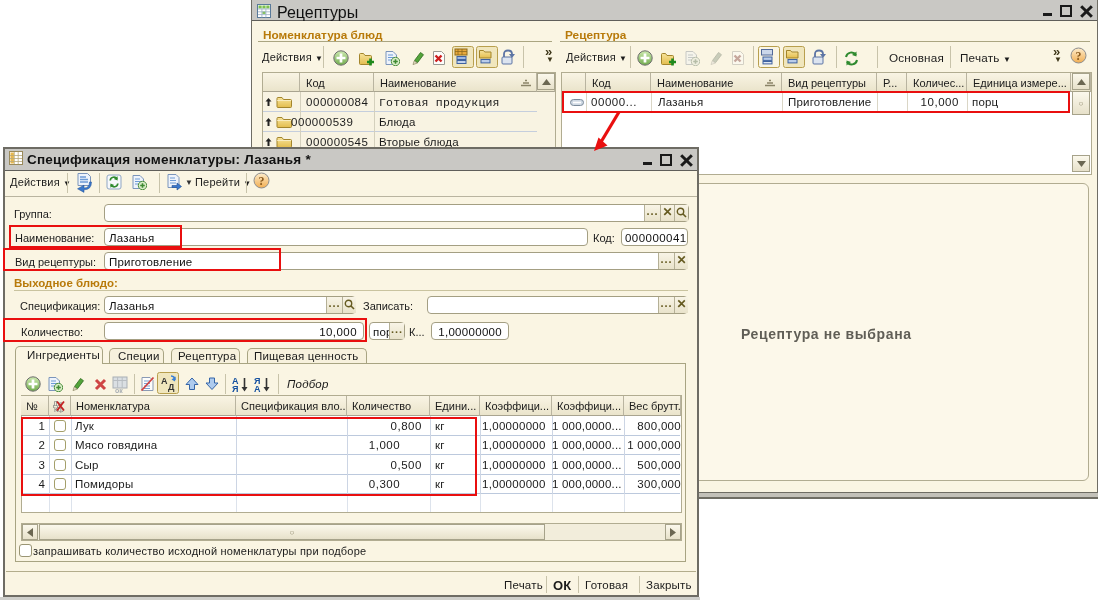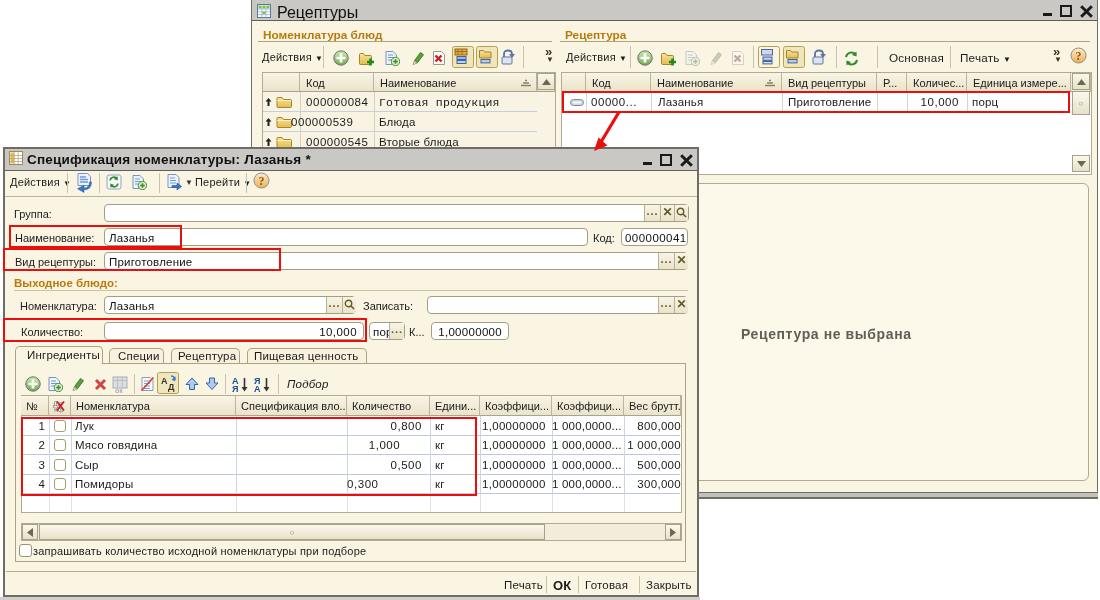--- a/index.html
+++ b/index.html
@@ -323,21 +323,21 @@
       <div style="position:absolute;left:3px;right:3px;top:2.5px;text-align:left;font-size:11.5px;letter-spacing:0.45px;">000000041</div>
     </div>
 <div class="lbl" style="left:10px;top:107px;">Вид рецептуры:</div>
 <div class="fld" style="left:99px;top:103px;width:584px;height:18px;">
       <div style="position:absolute;left:4px;right:4px;top:2.5px;text-align:left;font-size:11.5px;letter-spacing:0.2px;">Приготовление</div>
     </div>
 <div class="seg" style="left:653px;top:104px;width:16px;height:16px;font-size:11px;font-weight:bold;"><span style="letter-spacing:1px;">...</span></div>
     <div class="seg" style="left:669px;top:104px;width:14px;height:16px;font-size:11px;font-weight:bold;"><span style="font-size:12px;">✕</span></div>
 <div class="ochre" style="left:9px;top:128px;font-size:11.5px;">Выходное блюдо:</div>
 <div class="abs" style="left:9px;top:141px;width:674px;height:1px;background:#c9c39f;"></div>
-<div class="lbl" style="left:15px;top:151px;">Номенклатура:</div>
+<div class="lbl" style="left:15px;top:151px;">Спецификация:</div>
 <div class="fld" style="left:99px;top:147px;width:252px;height:18px;">
       <div style="position:absolute;left:4px;right:4px;top:2.5px;text-align:left;font-size:11.5px;letter-spacing:0.2px;">Лазанья</div>
     </div>
 <div class="seg" style="left:321px;top:148px;width:16px;height:16px;font-size:11px;font-weight:bold;"><span style="letter-spacing:1px;">...</span></div>
     <div class="seg" style="left:337px;top:148px;width:14px;height:16px;font-size:11px;font-weight:bold;"><svg width="11" height="11" viewBox="0 0 11 11" style="margin-top:2px">
         <circle cx="4.5" cy="4.5" r="3.2" fill="none" stroke="#655a20" stroke-width="1.4"></circle>
         <path d="M7 7l3 3" stroke="#655a20" stroke-width="1.6"></path>
       </svg></div>
 <div class="lbl" style="left:358px;top:151px;">Записать:</div>
 <div class="fld" style="left:422px;top:147px;width:261px;height:18px;"></div>
@@ -492,21 +492,21 @@
 <div class="abs" style="left:66px;top:325.5px;width:1px;height:19.5px;background:#ccd5e4;z-index:6;"></div>
 <div class="abs" style="left:231px;top:325.5px;width:1px;height:19.5px;background:#ccd5e4;z-index:6;"></div>
 <div class="abs" style="left:342px;top:325.5px;width:1px;height:19.5px;background:#ccd5e4;z-index:6;"></div>
 <div class="abs" style="left:425px;top:325.5px;width:1px;height:19.5px;background:#ccd5e4;z-index:6;"></div>
 <div class="abs" style="left:475px;top:325.5px;width:1px;height:19.5px;background:#ccd5e4;z-index:6;"></div>
 <div class="abs" style="left:547px;top:325.5px;width:1px;height:19.5px;background:#ccd5e4;z-index:6;"></div>
 <div class="abs" style="left:619px;top:325.5px;width:1px;height:19.5px;background:#ccd5e4;z-index:6;"></div>
 <div class="ctext" style="left:16px;top:329.0px;width:24px;text-align:right;z-index:7;">4</div>
 <div class="abs" style="left:49px;top:329.0px;width:12px;height:12px;background:#fff;border:1px solid #a49f6a;border-radius:3px;z-index:7;"></div>
 <div class="ctext" style="left:70px;top:329.0px;z-index:7;">Помидоры</div>
-<div class="ctext num" style="left:342px;top:329.0px;width:75px;text-align:left;z-index:7;">0,300</div>
+<div class="ctext num" style="left:342px;top:329.0px;width:75px;text-align:center;z-index:7;">0,300</div>
 <div class="ctext" style="left:430px;top:329.0px;z-index:7;">кг</div>
 <div class="ctext" style="left:477px;top:329.0px;width:62px;text-align:right;z-index:7;letter-spacing:0.3px;">1,00000000</div>
 <div class="ctext" style="left:547px;top:329.0px;width:62px;text-align:right;z-index:7;">1 000,0000...</div>
 <div class="ctext" style="left:621px;top:329.0px;width:55px;text-align:right;z-index:7;letter-spacing:0.3px;">300,000</div>
 <div class="abs" style="left:44px;top:345px;width:1px;height:18px;background:#dde3ec;z-index:6;"></div>
 <div class="abs" style="left:66px;top:345px;width:1px;height:18px;background:#dde3ec;z-index:6;"></div>
 <div class="abs" style="left:231px;top:345px;width:1px;height:18px;background:#dde3ec;z-index:6;"></div>
 <div class="abs" style="left:342px;top:345px;width:1px;height:18px;background:#dde3ec;z-index:6;"></div>
 <div class="abs" style="left:425px;top:345px;width:1px;height:18px;background:#dde3ec;z-index:6;"></div>
 <div class="abs" style="left:475px;top:345px;width:1px;height:18px;background:#dde3ec;z-index:6;"></div>

